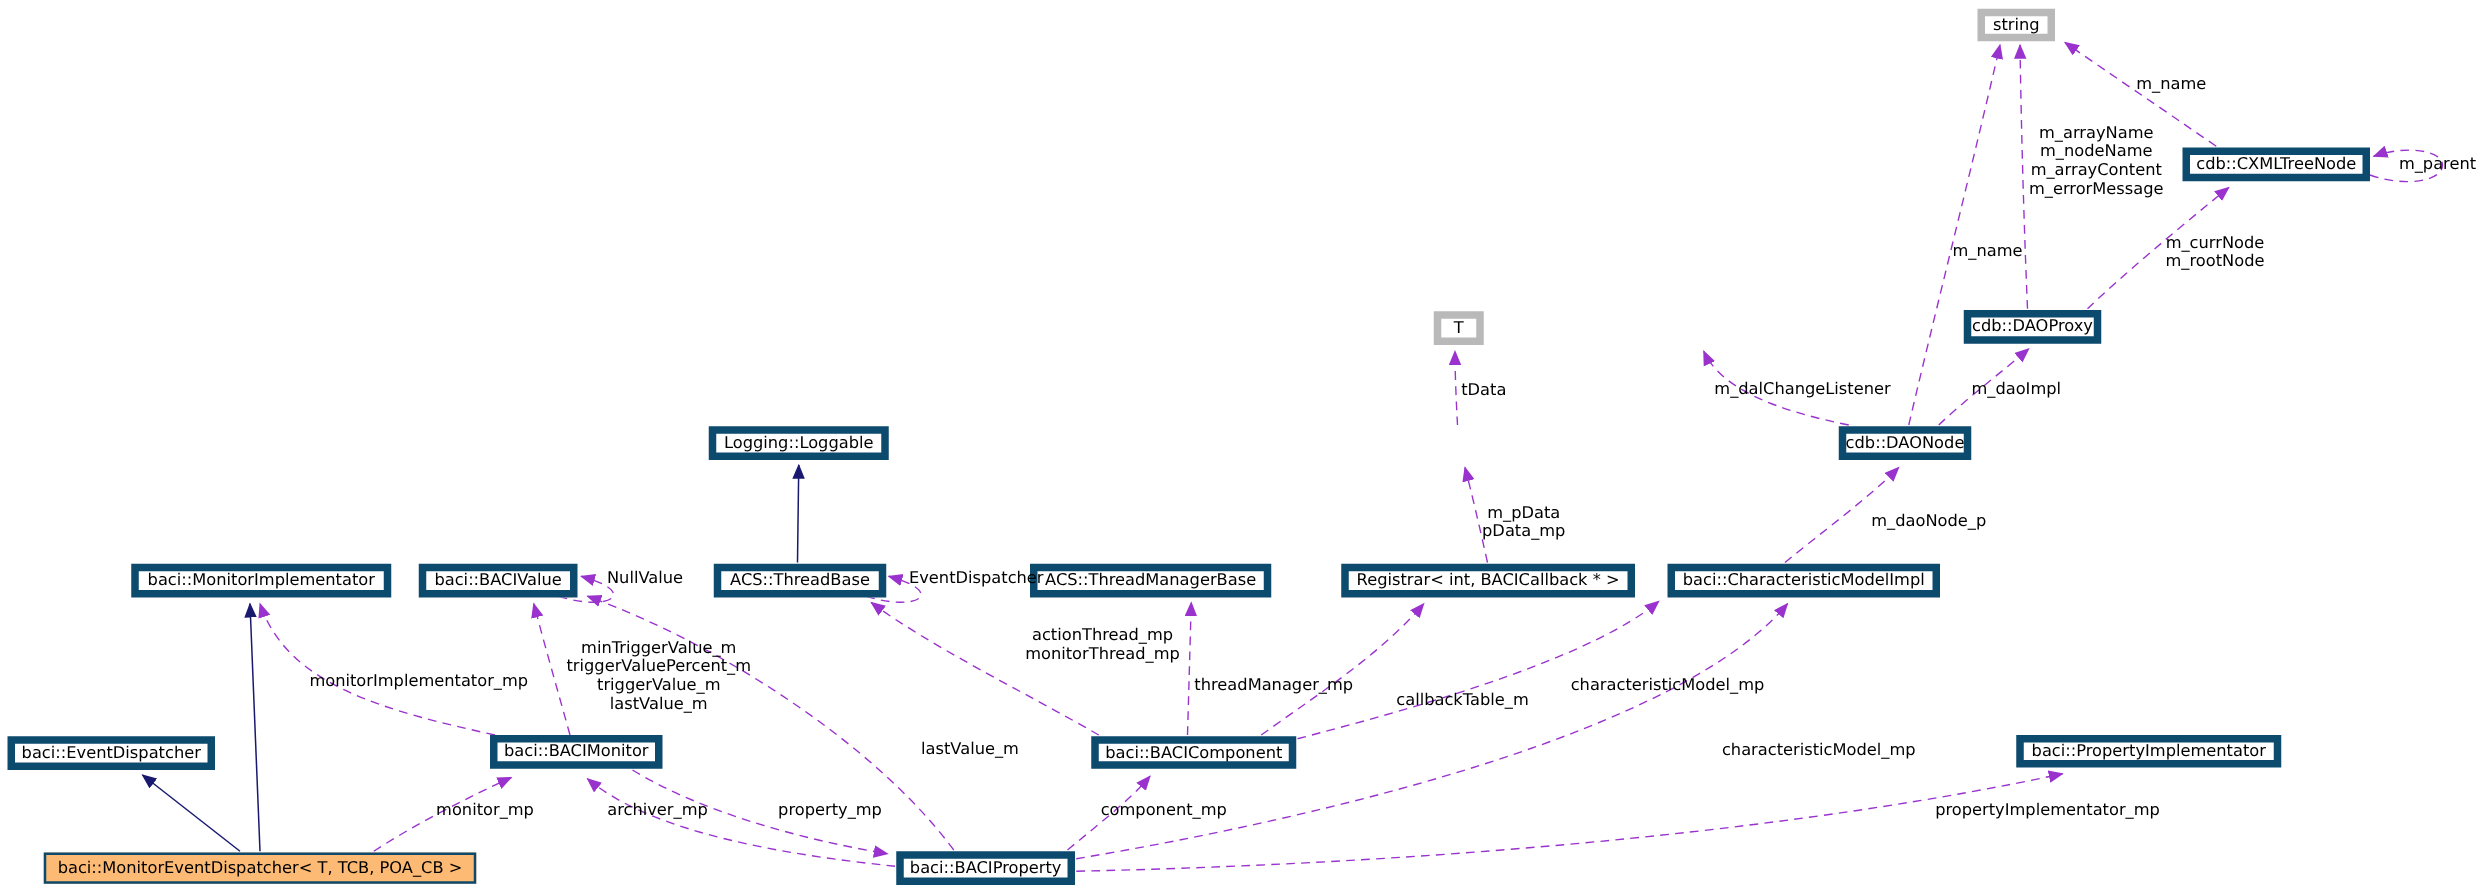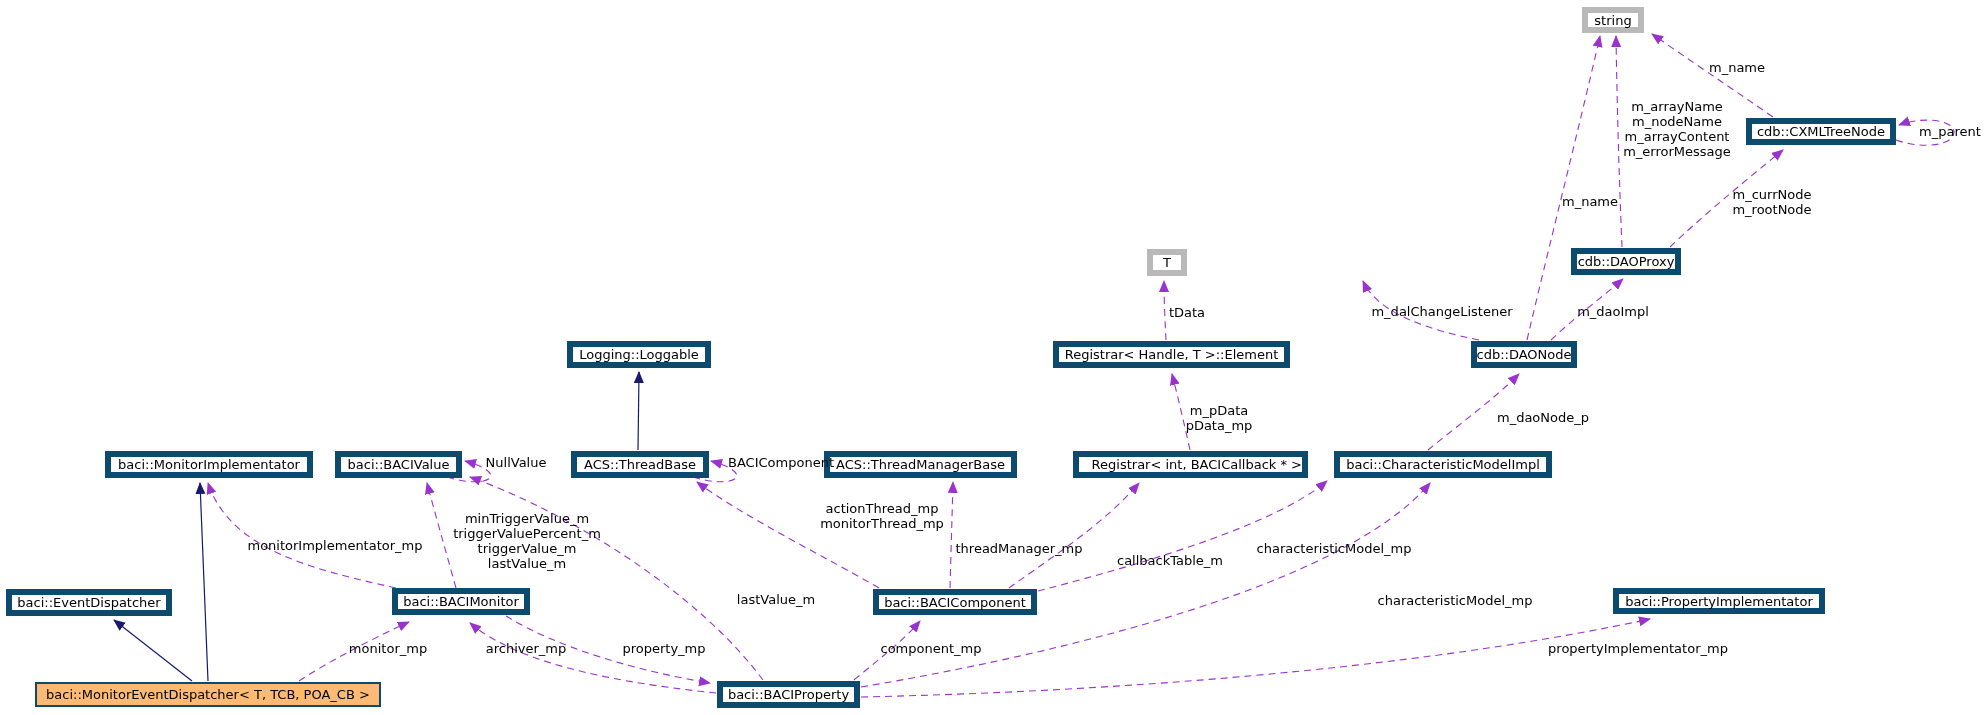--- a/index.html
+++ b/index.html
@@ -67,39 +67,36 @@
     </div>
     <div class="node node-external" style="left: 1147px; top: 249px; width: 40px; height: 27px;">
       <span>T</span>
     </div>
     <div class="node" style="left: 1571px; top: 248px; width: 110px; height: 27px;">
       <span>cdb::DAOProxy</span>
     </div>
     <div class="node" style="left: 567px; top: 341px; width: 144px; height: 27px;">
       <span>Logging::Loggable</span>
     </div>
-    <div class="node" style="left: 1053px; top: 341px; width: 237px; height: 27px;">
-      <span>Registrar&lt; Handle, T &gt;::Element</span>
-    </div>
     <div class="node" style="left: 1471px; top: 341px; width: 106px; height: 27px;">
       <span>cdb::DAONode</span>
     </div>
     <div class="node" style="left: 105px; top: 451px; width: 208px; height: 27px;">
       <span>baci::MonitorImplementator</span>
     </div>
     <div class="node" style="left: 335px; top: 451px; width: 127px; height: 27px;">
       <span>baci::BACIValue</span>
     </div>
     <div class="node" style="left: 571px; top: 451px; width: 138px; height: 27px;">
       <span>ACS::ThreadBase</span>
     </div>
     <div class="node" style="left: 824px; top: 451px; width: 193px; height: 27px;">
       <span>ACS::ThreadManagerBase</span>
     </div>
-    <div class="node" style="left: 1073px; top: 451px; width: 235px; height: 27px; justify-content: flex-end;">
+    <div class="node" style="left: 1073px; top: 451px; width: 235px; height: 27px;">
       <span>Registrar&lt; int, BACICallback * &gt;</span>
     </div>
     <div class="node" style="left: 1334px; top: 451px; width: 218px; height: 27px;">
       <span>baci::CharacteristicModelImpl</span>
     </div>
     <div class="node" style="left: 6px; top: 589px; width: 166px; height: 27px;">
       <span>baci::EventDispatcher</span>
     </div>
     <div class="node" style="left: 392px; top: 588px; width: 138px; height: 27px;">
       <span>baci::BACIMonitor</span>
@@ -148,21 +145,21 @@
       <span>m_pData</span>
       <span>pData_mp</span>
     </div>
     <div class="edge-label" style="left: 1543px; top: 410px;">
       <span>m_daoNode_p</span>
     </div>
     <div class="edge-label" style="left: 516px; top: 455px;">
       <span>NullValue</span>
     </div>
     <div class="edge-label" style="left: 781px; top: 455px;">
-      <span>BACIComponent</span>
+      <span>EventDispatcher</span>
     </div>
     <div class="edge-label" style="left: 335px; top: 538px;">
       <span>monitorImplementator_mp</span>
     </div>
     <div class="edge-label" style="left: 527px; top: 511px;">
       <span>minTriggerValue_m</span>
       <span>triggerValuePercent_m</span>
       <span>triggerValue_m</span>
       <span>lastValue_m</span>
     </div>

